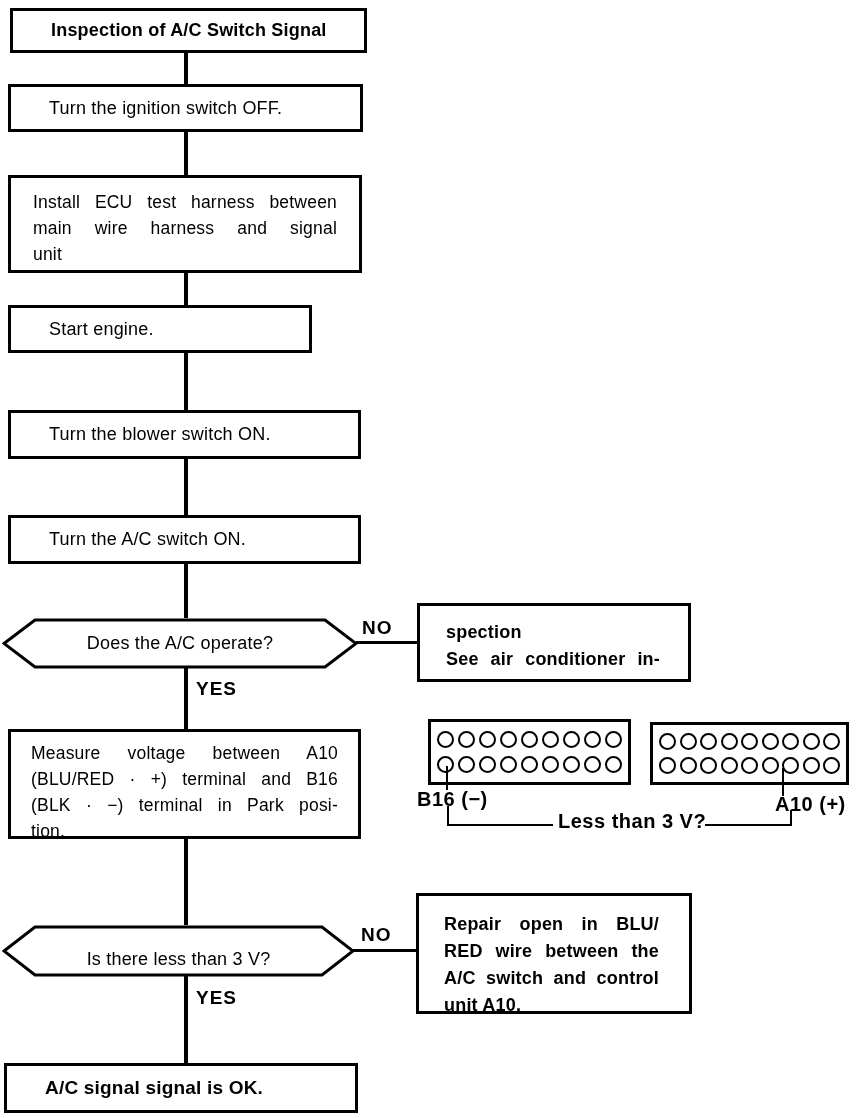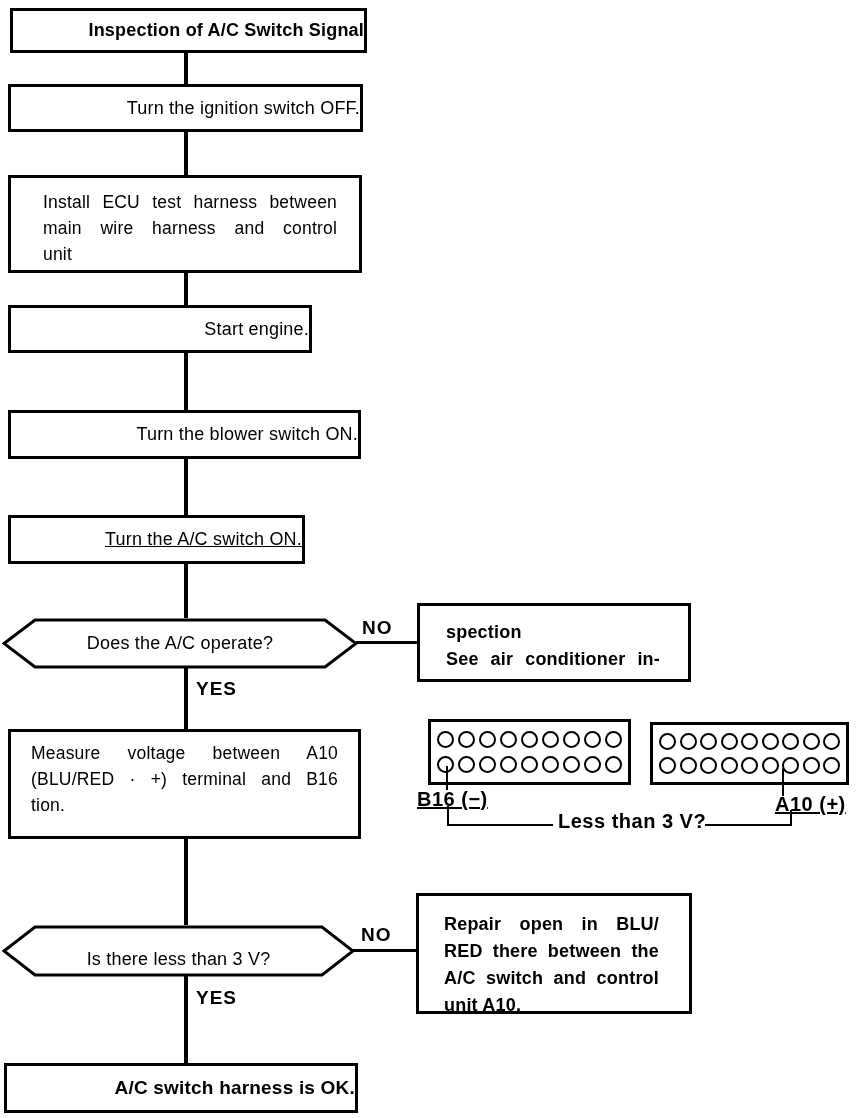--- a/index.html
+++ b/index.html
@@ -14,24 +14,25 @@
   }
   .box {
     position: absolute;
     border: 3px solid #000000;
     background: #ffffff;
     box-sizing: border-box;
   }
   .center-box {
     display: flex;
     align-items: center;
-    justify-content: flex-end;
+    justify-content: flex-start;
     text-align: center;
     font-size: 18px;
     letter-spacing: 0.2px;
+    padding-left: 38px;
   }
   .bold { font-weight: 700; }
   .multi {
     font-size: 17.5px;
     line-height: 26px;
     letter-spacing: 0.2px;
   }
   .jline { text-align: justify; text-align-last: justify; }
   .jline.last { text-align-last: left; }
   .vline, .hline { position: absolute; background: #000000; }
@@ -78,21 +79,20 @@
     border-radius: 50%;
     background: #ffffff;
     display: inline-block;
   }
   .term-label {
     position: absolute;
     font-weight: 700;
     font-size: 20px;
     letter-spacing: 0.5px;
     white-space: nowrap;
-    text-decoration: underline;
   }
   .meas-label {
     position: absolute;
     font-weight: 700;
     font-size: 20px;
     letter-spacing: 0.5px;
     white-space: nowrap;
   }
 </style>
 </head>
@@ -111,35 +111,35 @@
   <div class="vline" style="left:184px; top:457px; height:58px;"></div>
   <div class="vline" style="left:184px; top:562px; height:56px;"></div>
   <div class="vline" style="left:184px; top:666px; height:63px;"></div>
   <div class="vline" style="left:184px; top:837px; height:88px;"></div>
   <div class="vline" style="left:184px; top:975px; height:88px;"></div>
 
   <div class="box center-box" style="left:8px; top:84px; width:355px; height:48px;">
     <span>Turn the ignition switch OFF.</span>
   </div>
 
-  <div class="box multi" style="left:8px; top:175px; width:354px; height:98px; padding:11px 22px 0 32px;">
+  <div class="box multi" style="left:8px; top:175px; width:354px; height:98px; padding:11px 22px 0 22px;">
       <div class="jline">Install ECU test harness between</div>
-      <div class="jline">main  wire  harness  and  control</div>
+      <div class="jline">main  wire  harness  and  signal</div>
       <div class="jline last">unit</div>
     </div>
 
   <div class="box center-box" style="left:8px; top:305px; width:304px; height:48px;">
     <span>Start engine.</span>
   </div>
 
   <div class="box center-box" style="left:8px; top:410px; width:353px; height:49px;">
     <span>Turn the blower switch ON.</span>
   </div>
 
-  <div class="box center-box" style="left:8px; top:515px; width:297px; height:49px;text-decoration:underline;">
+  <div class="box center-box" style="left:8px; top:515px; width:353px; height:49px;">
     <span>Turn the A/C switch ON.</span>
   </div>
 
   <div class="hex" style="left:2px; top:618px; width:356px; height:51px;">
     <svg width="356" height="51" viewBox="0 0 356 51">
       <polygon points="2,25.5 33,2 323,2 354,25.5 323,49 33,49" fill="#ffffff" stroke="#000000" stroke-width="3"></polygon>
     </svg>
     <div class="hex-label">Does the A/C operate?</div>
   </div>
   <div class="branch-label" style="left:362px; top:617px;">NO</div>
@@ -147,20 +147,21 @@
   <div class="branch-label" style="left:196px; top:678px;">YES</div>
 
   <div class="box multi bold" style="left:417px; top:603px; width:274px; height:79px; padding:13px 28px 0 26px; line-height:27px; font-size:18px;">
       <div class="jline last">spection</div>
       <div class="jline">See  air  conditioner  in-</div>
     </div>
 
   <div class="box multi" style="left:8px; top:729px; width:353px; height:110px; padding:8px 20px 12px 20px;">
       <div class="jline">Measure  voltage  between  A10</div>
       <div class="jline">(BLU/RED · +) terminal and B16</div>
+      <div class="jline">(BLK  ·  −)  terminal  in  Park  posi-</div>
       <div class="jline last">tion.</div>
     </div>
 
   <div class="conn" style="left:428px; top:719px; width:203px; height:66px;">
     <div class="pin-row">
         <span class="pin"></span>
         <span class="pin"></span>
         <span class="pin"></span>
         <span class="pin"></span>
         <span class="pin"></span>
@@ -222,22 +223,22 @@
       <polygon points="2,26 33,2 320,2 351,26 320,50 33,50" fill="#ffffff" stroke="#000000" stroke-width="3"></polygon>
     </svg>
     <div class="hex-label">Is there less than 3 V?</div>
   </div>
   <div class="branch-label" style="left:361px; top:924px;">NO</div>
   <div class="hline" style="left:353px; top:949px; width:63px;"></div>
   <div class="branch-label" style="left:196px; top:987px;">YES</div>
 
   <div class="box multi bold" style="left:416px; top:893px; width:276px; height:121px; padding:15px 30px 4px 25px; line-height:27px; font-size:18px;">
       <div class="jline">Repair  open  in  BLU/</div>
-      <div class="jline">RED there between the</div>
+      <div class="jline">RED wire between the</div>
       <div class="jline">A/C switch and control</div>
       <div class="jline last">unit A10.</div>
     </div>
 
   <div class="box center-box bold" style="left:4px; top:1063px; width:354px; height:50px; font-size:19px;">
-    <span>A/C switch harness is OK.</span>
+    <span>A/C signal signal is OK.</span>
   </div>
 
 </div>
 
 </body></html>

